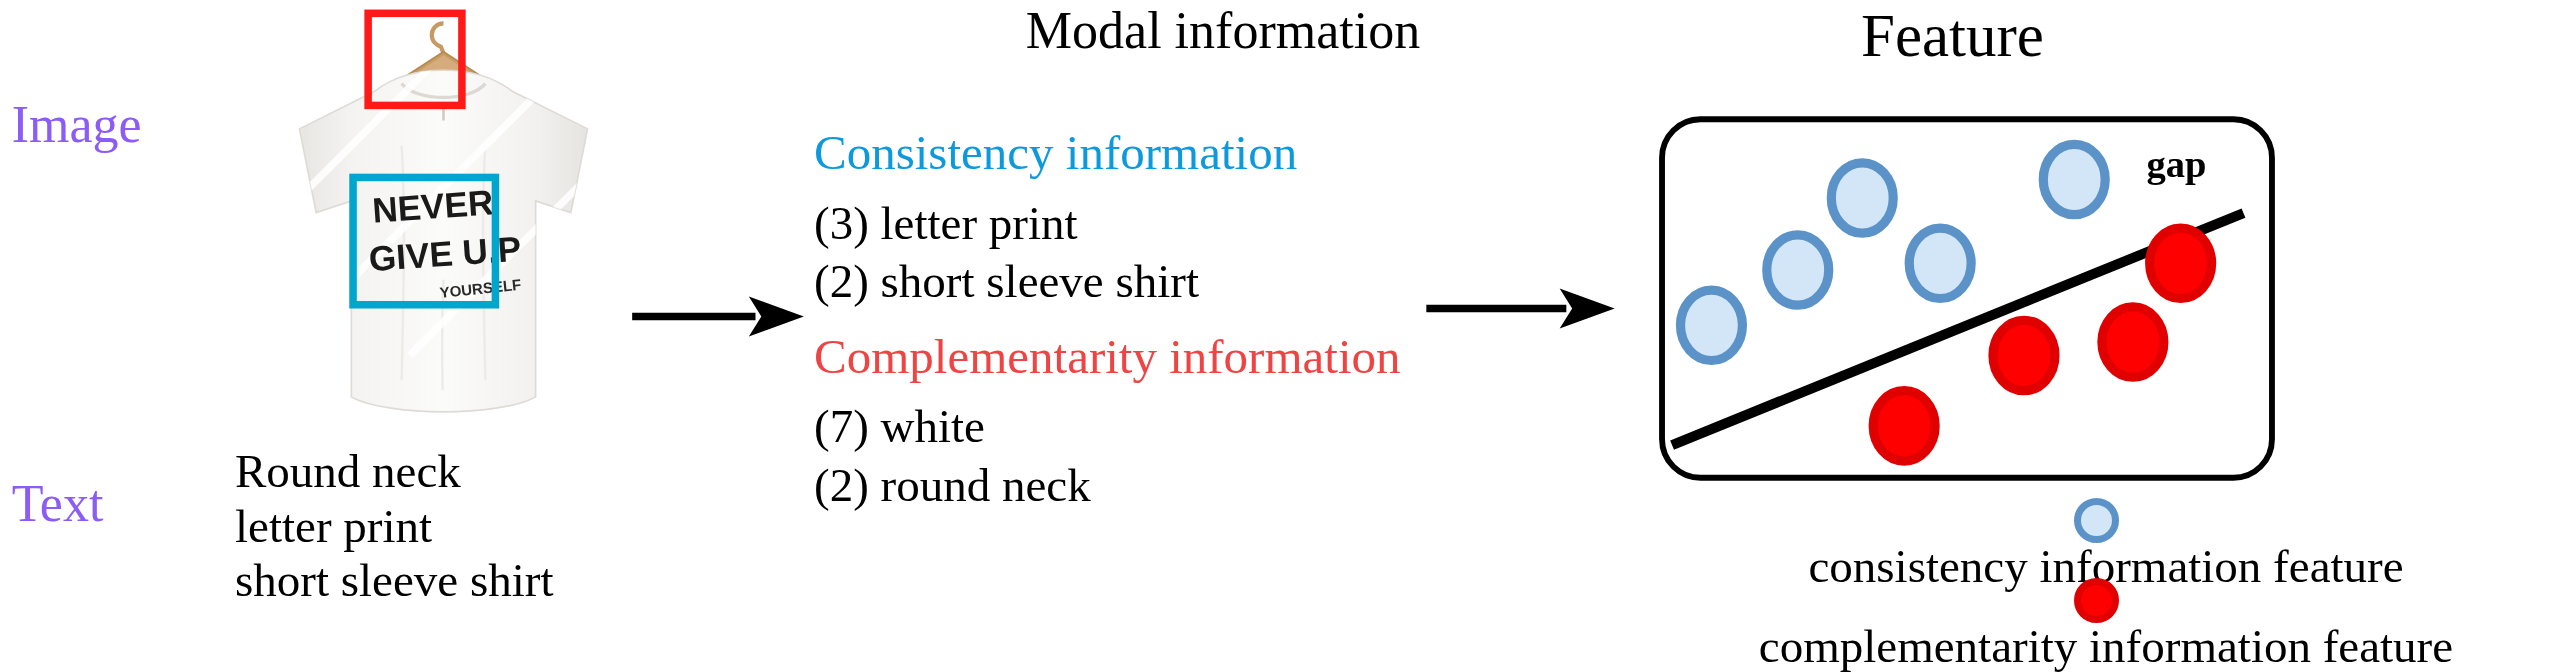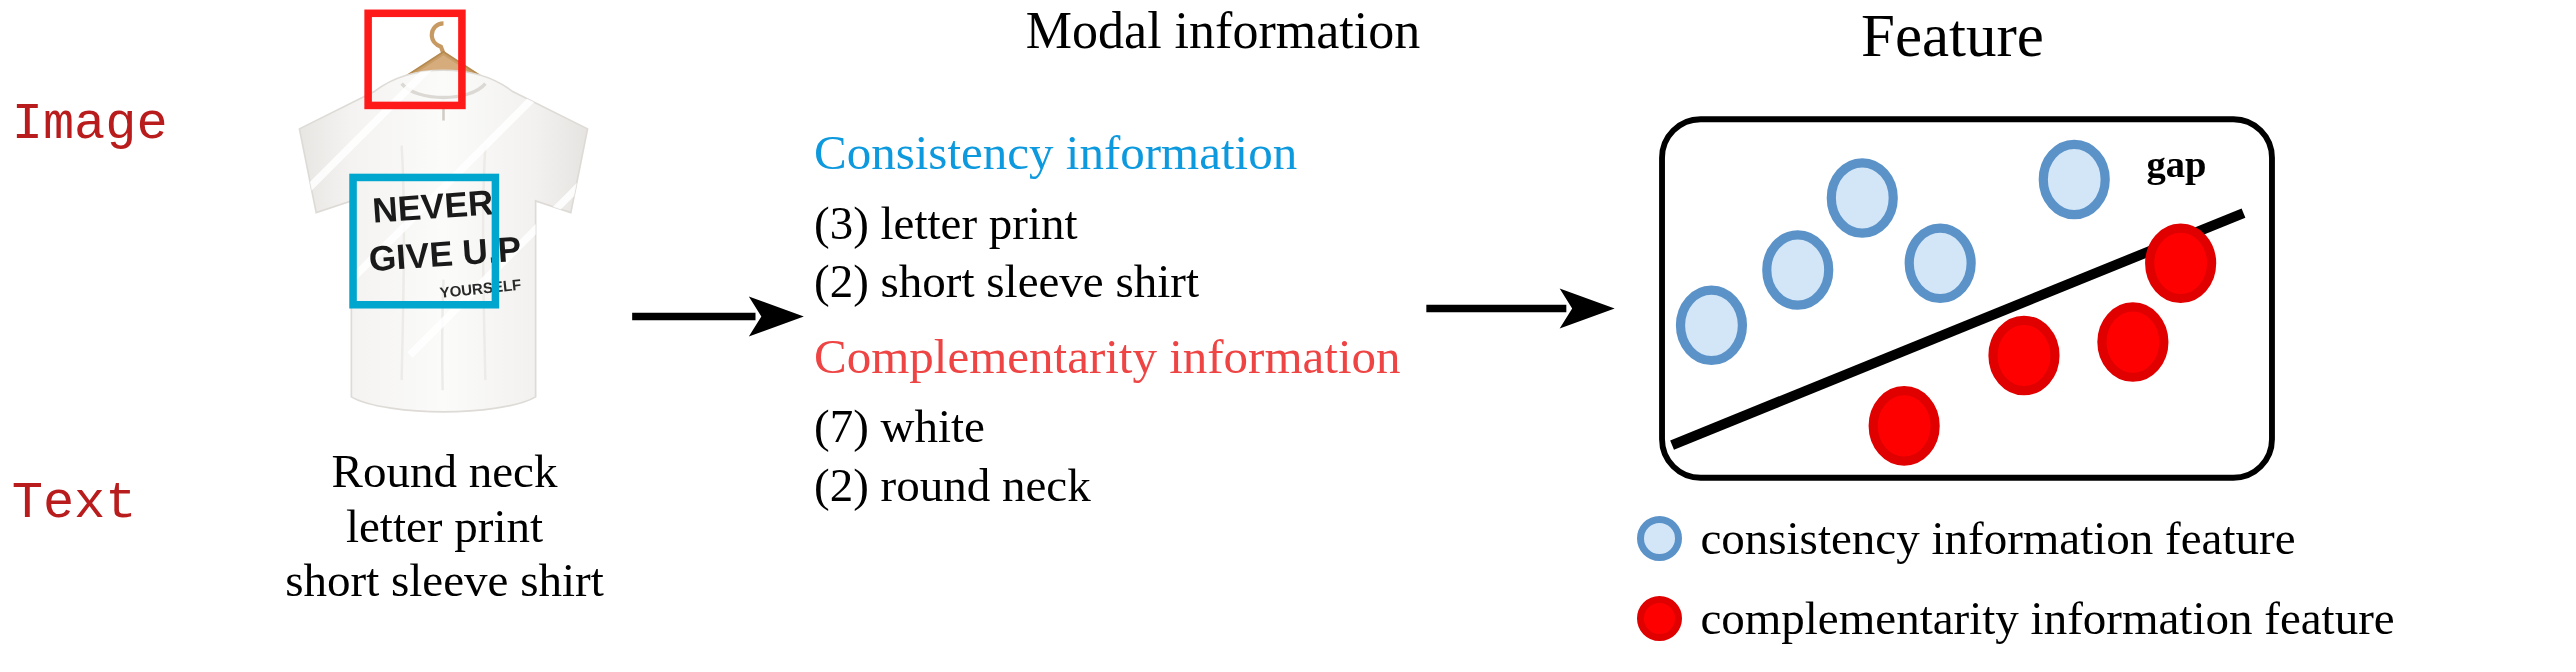--- a/index.html
+++ b/index.html
@@ -21,41 +21,39 @@
   }
 
   
   .abs { position: absolute; }
 
   
   .row-label {
     font-size: 52px;
     line-height: 1;
     white-space: nowrap;
-    color: #b91c1c;
-    font-family: Liberation Mono, monospace;
+    color: #8b5cf6;
   }
   #label-image { left: 11.7px; top: 99px; }
   #label-text  { left: 11.7px; top: 478px; }
 
   
   #product-photo {
     left: 276px;
     top: 3.4px;
     width: 335px;
     height: 436px;
   }
   #product-photo svg { display: block; width: 100%; height: 100%; }
 
   
   #photo-caption {
     left: 235px;
     top: 444px;
     width: 419px;
-    text-align: center;
     font-size: 47px;
     line-height: 1.16;
     white-space: nowrap;
   }
   #photo-caption div { white-space: nowrap; }
 
   
   .arrow { }
   #arrow-1 { left: 630px; top: 289px; width: 176px; height: 55px; }
   #arrow-2 { left: 1424px; top: 281px; width: 193px; height: 55px; }
@@ -114,20 +112,21 @@
   
   #legend {
     left: 1637px;
     top: 498px;
     width: 938px;
   }
   .legend-row {
     display: flex;
     align-items: center;
     height: 80px;
+    flex-direction: column;
   }
   .legend-swatch {
     flex: 0 0 auto;
     width: 45px;
     height: 45px;
     border-radius: 50%;
     margin-right: 18.4px;
   }
   .legend-swatch.consistency {
     background: #D3E6F8;

